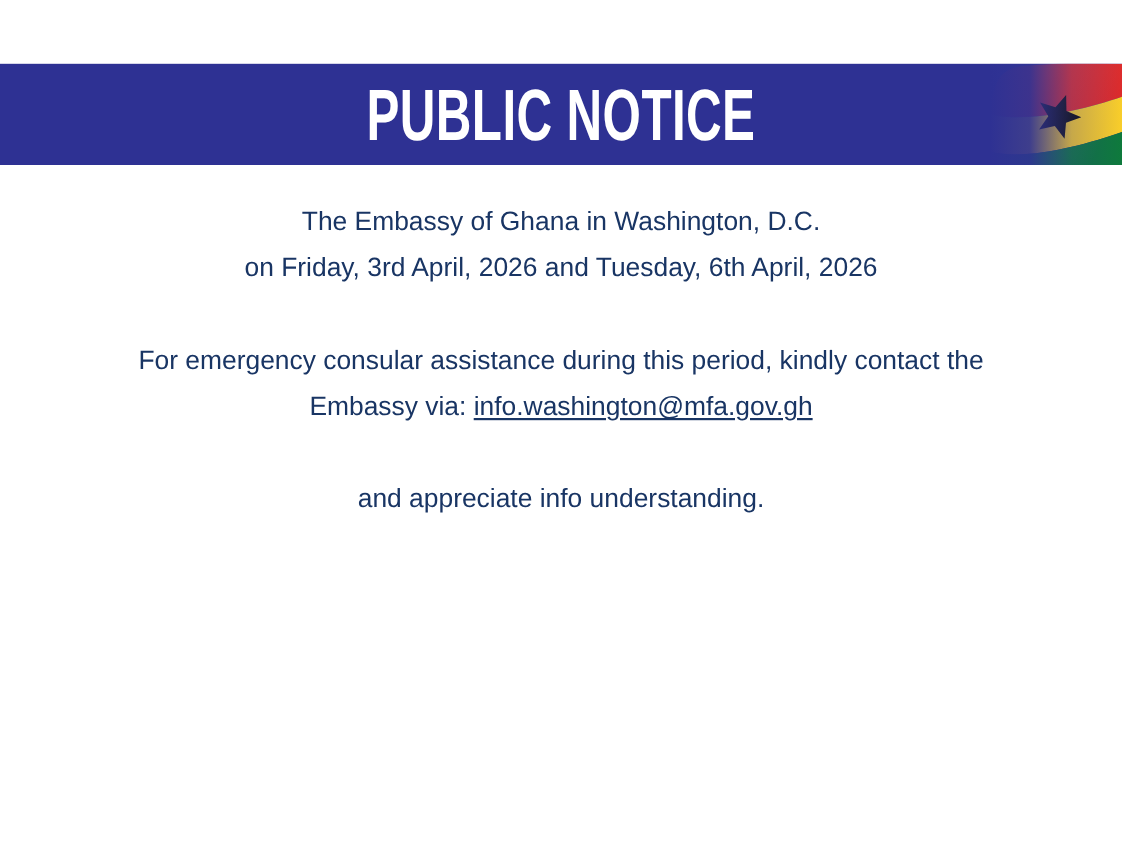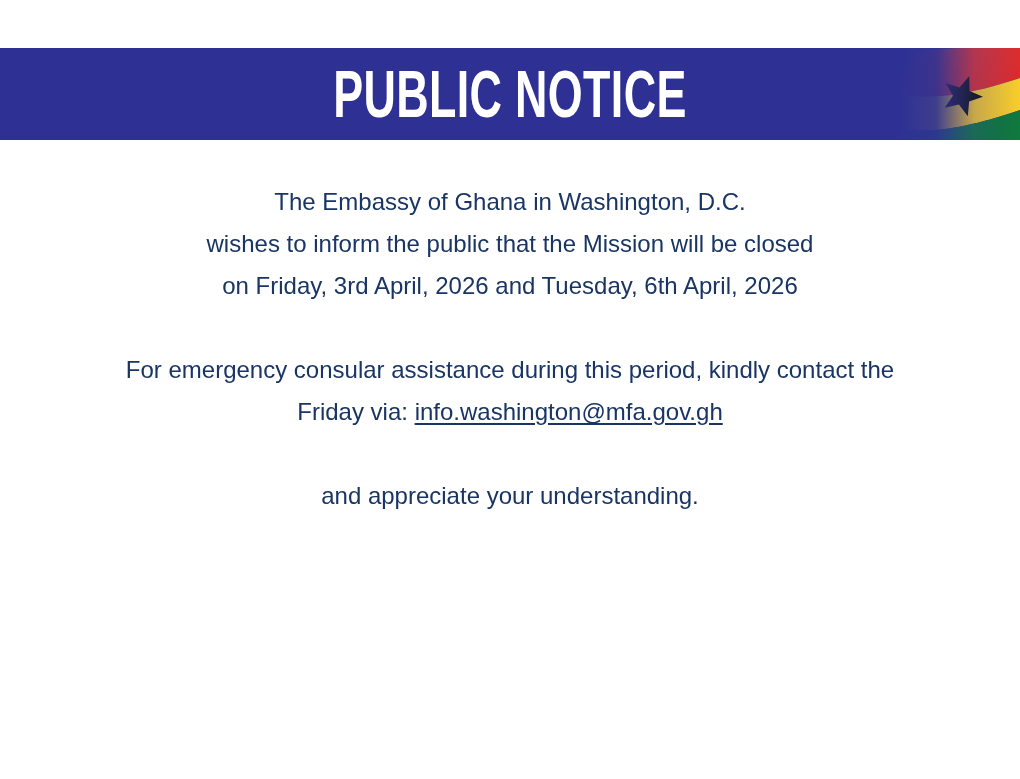--- a/index.html
+++ b/index.html
@@ -7,21 +7,21 @@
     position: relative;
     width: 1020px;
     height: 779px;
     background: #ffffff;
     overflow: hidden;
     font-family: "Liberation Sans", sans-serif;
   }
   
   .banner {
     position: absolute;
-    top: 48px; left: 0; right: 0;
+    top: 58px; left: 0; right: 0;
     height: 92px;
     background: var(--banner-blue, #2E3193);
     display: flex;
     align-items: center;
     justify-content: center;
   }
   .banner-title {
     margin: 0;
     color: #ffffff;
     font-size: 66px;
@@ -97,37 +97,34 @@
     </div>
   </header>
 
   <main class="content">
 
     <div class="para">
       <div class="line">
         <span>The Embassy of Ghana in Washington, D.C.</span>
       </div>
       <div class="line">
-        <span>wishes to inform the public that the Mission will be closed</span>
-      </div>
-      <div class="line">
         <span>on </span><span class="b">Friday, 3rd April, 2026</span><span> and </span><span class="b">Tuesday, 6th April, 2026</span>
       </div>
     </div>
 
 
     <div class="para">
       <div class="line">
         <span>For emergency consular assistance during this period, kindly contact the</span>
       </div>
       <div class="line">
-        <span>Friday via: </span><a class="email">info.washington@mfa.gov.gh</a>
+        <span>Embassy via: </span><a class="email">info.washington@mfa.gov.gh</a>
       </div>
     </div>
 
     <div class="para">
       <div class="line">
-        <span>and appreciate your understanding.</span>
+        <span>and appreciate info understanding.</span>
       </div>
     </div>
 
   </main>
 </div>
 
 </body></html>

